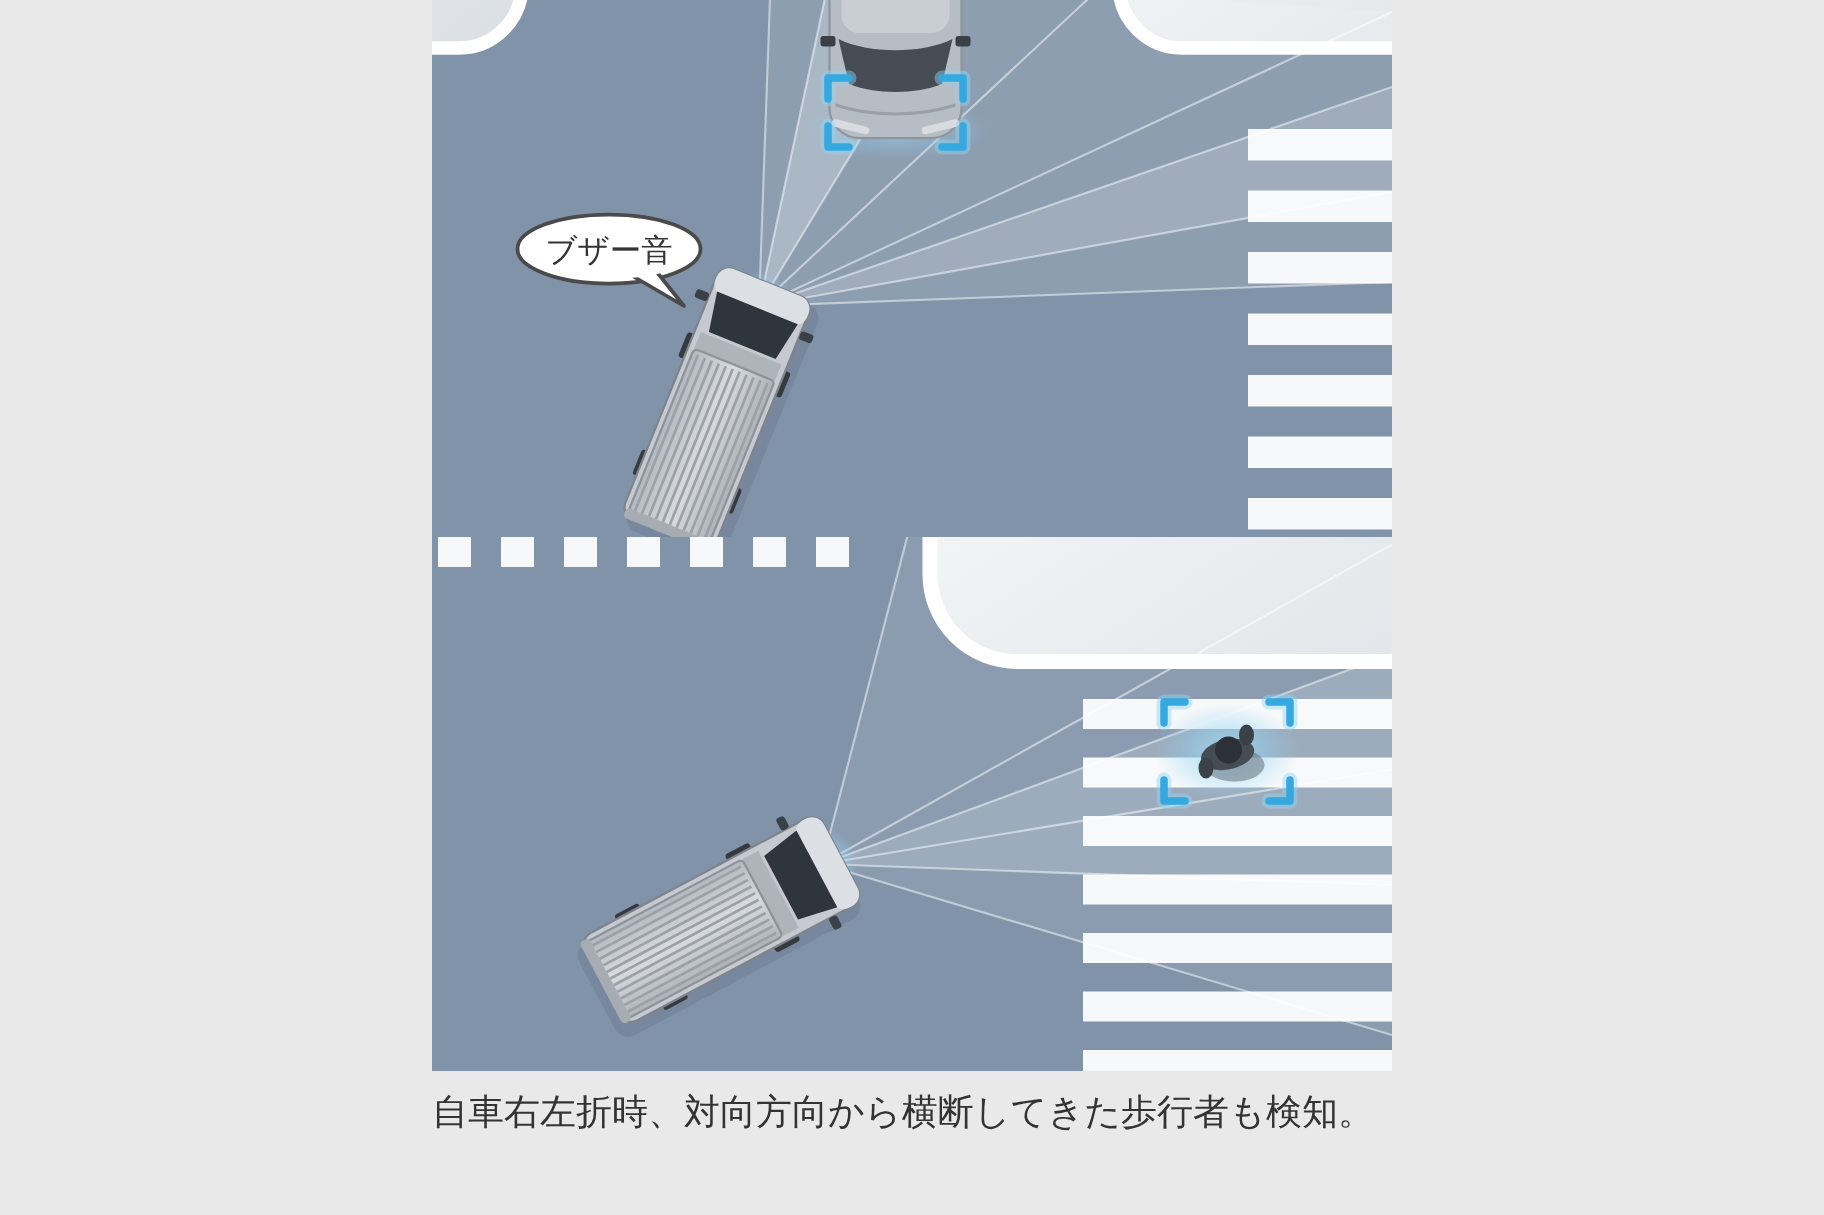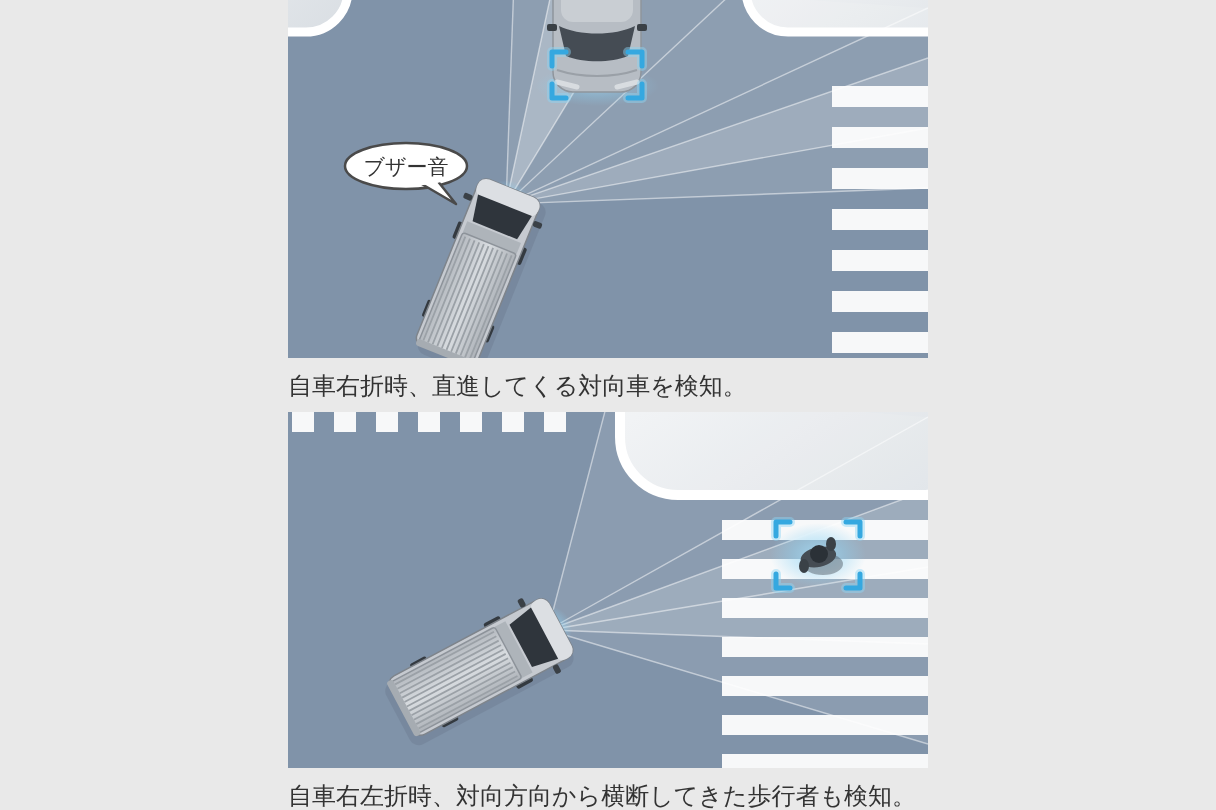--- a/index.html
+++ b/index.html
@@ -132,21 +132,20 @@
         </g>
 
         <g>
           <ellipse cx="118" cy="166" rx="61" ry="23" fill="#ffffff" stroke="var(--bubble-border)" stroke-width="2.5"></ellipse>
           <path d="M 132 183 L 168 204 L 148 179 Z" fill="#ffffff" stroke="var(--bubble-border)" stroke-width="2.5" stroke-linejoin="round"></path>
           <ellipse cx="118" cy="166" rx="58" ry="20" fill="#ffffff"></ellipse>
           <text class="bubble-text" x="118" y="174" text-anchor="middle">ブザー音</text>
         </g>
       </svg>
     </div>
-    <figcaption class="caption">自車右折時、直進してくる対向車を検知。</figcaption>
   </figure>
 
   <figure class="figure">
     <div class="panel">
       <svg viewBox="0 0 640 356" width="640" height="356">
         <rect class="road" x="0" y="0" width="640" height="356"></rect>
 
         <g>
           <rect class="stripe" x="4" y="0" width="22" height="20"></rect>
           <rect class="stripe" x="46" y="0" width="22" height="20"></rect>

